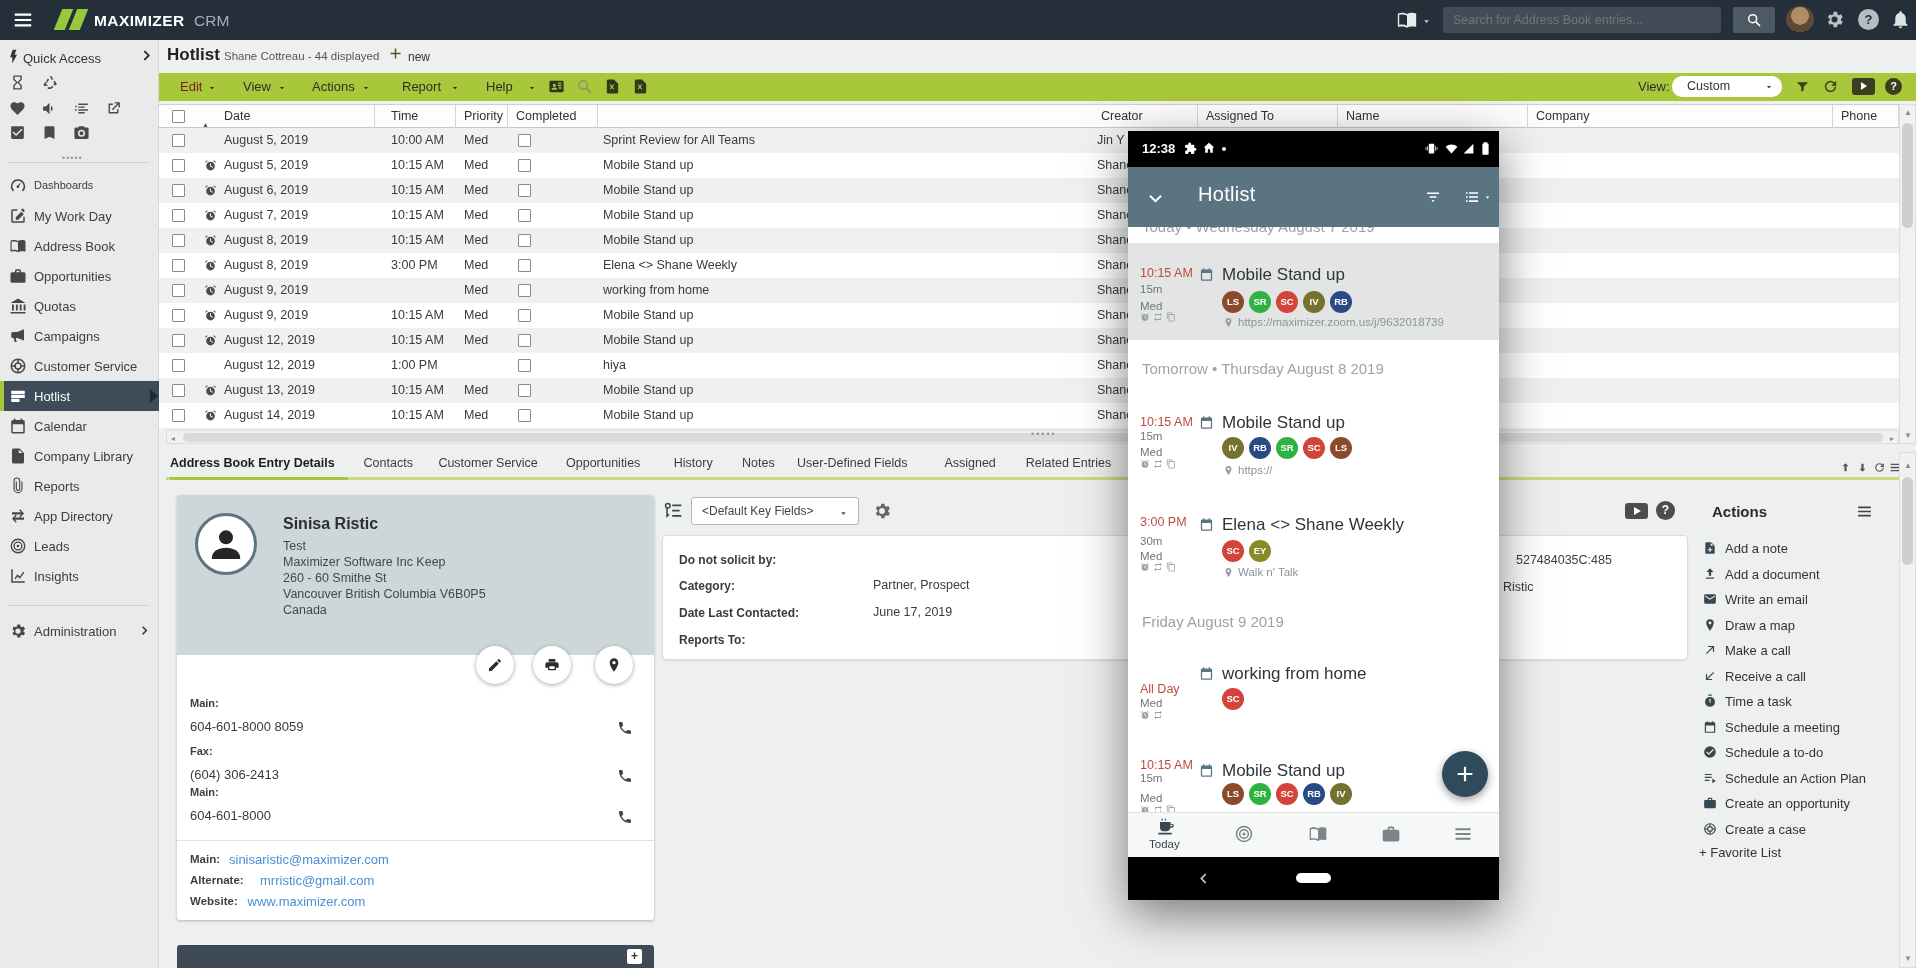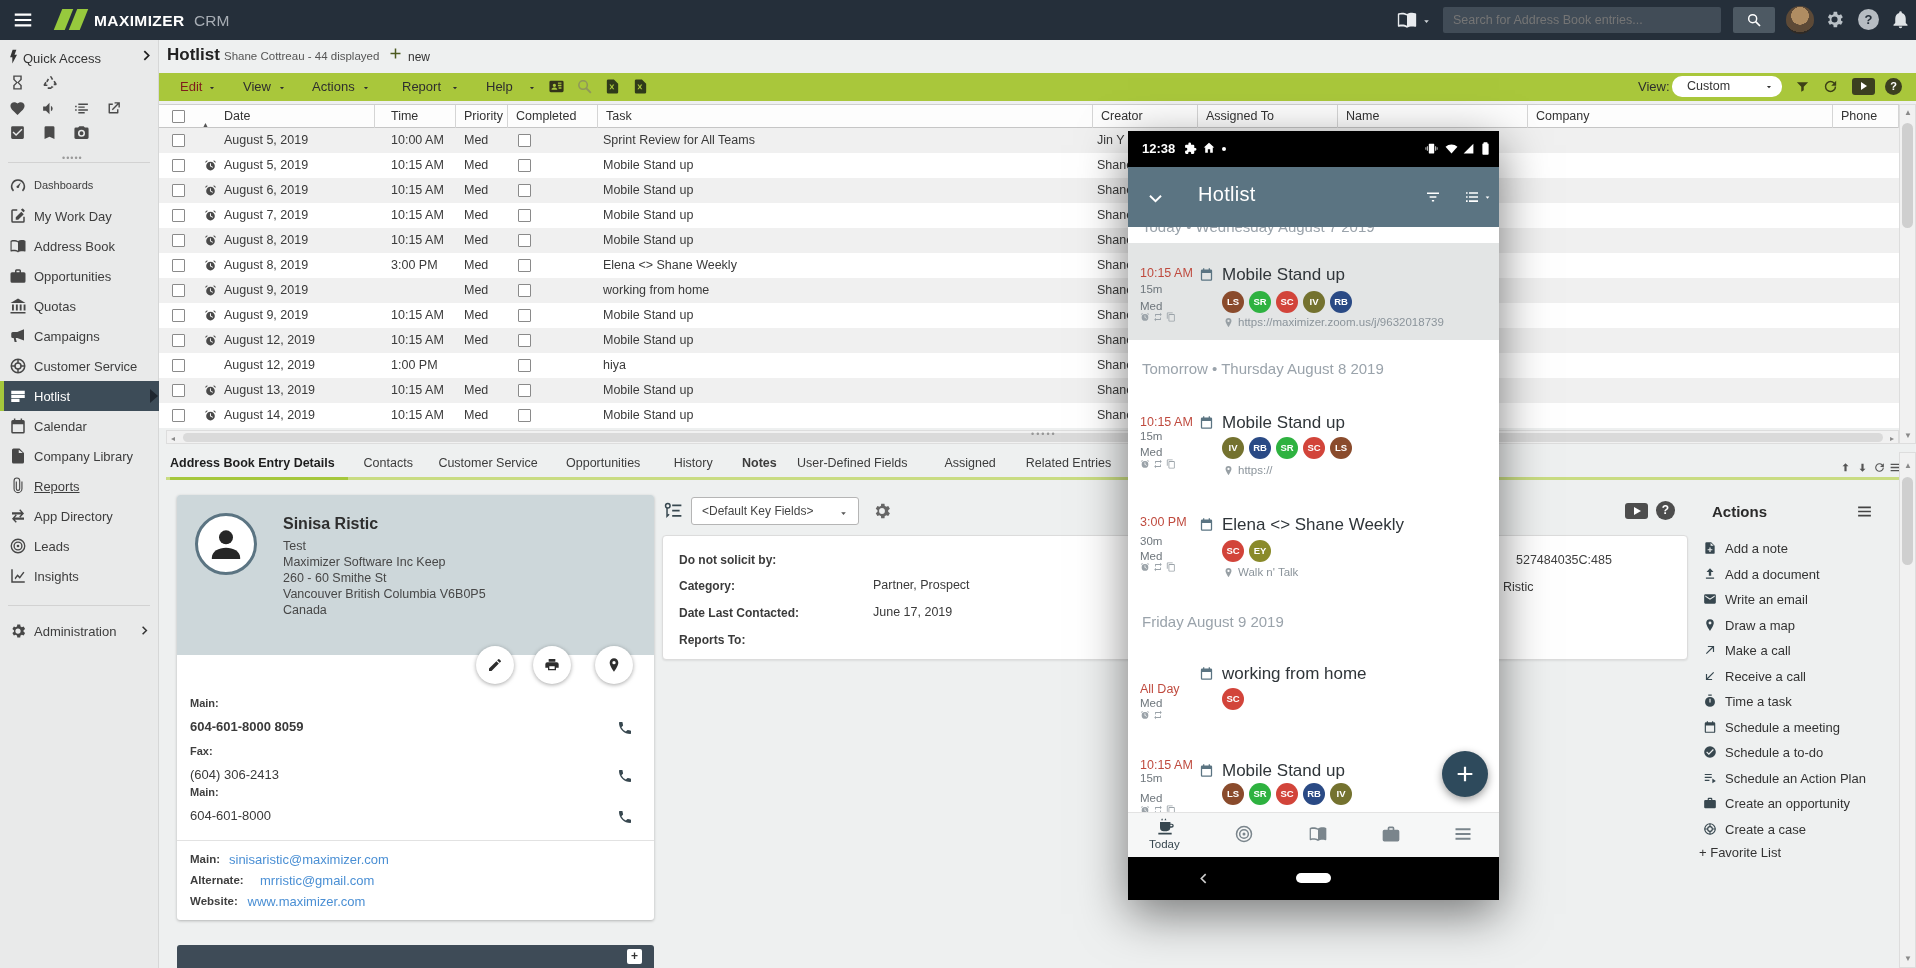--- a/index.html
+++ b/index.html
@@ -184,21 +184,21 @@
       <div class="nav-item" style="position: absolute; left: 0px; top: 401px; width: 170px; height: 30px; cursor: pointer;">
         <span style="position: absolute; left: 9px; top: 6px; color: rgb(71, 71, 71); line-height: 0;"><svg viewBox="0 0 24 24" width="18" height="18" style="fill: currentcolor;">
             <path d="M14 2H6a2 2 0 00-2 2v16a2 2 0 002 2h12a2 2 0 002-2V8zm-1 1.5L18.5 8H13z"></path>
           </svg></span>
         <span style="position: absolute; left: 34px; top: 8px; font-size: 13px; white-space: nowrap; color: rgb(61, 61, 61);">Company Library</span>
       </div>
       <div class="nav-item" style="position: absolute; left: 0px; top: 431px; width: 159px; height: 30px; cursor: pointer;">
         <span style="position: absolute; left: 9px; top: 6px; color: rgb(71, 71, 71); line-height: 0;"><svg viewBox="0 0 24 24" width="18" height="18" style="fill: currentcolor;">
             <path d="M16.5 6v9.5a4.5 4.5 0 01-9 0V5a3 3 0 016 0v10.5a1.5 1.5 0 01-3 0V6H9v9.5a3 3 0 006 0V5a4.5 4.5 0 00-9 0v10.5a6 6 0 0012 0V6z"></path>
           </svg></span>
-        <span style="position: absolute; left: 34px; top: 8px; font-size: 13px; white-space: nowrap; color: rgb(61, 61, 61); text-decoration: underline;">Reports</span>
+        <span style="position: absolute; left: 34px; top: 8px; font-size: 13px; white-space: nowrap; color: rgb(61, 61, 61);">Reports</span>
       </div>
       <div class="nav-item" style="position: absolute; left: 0px; top: 461px; width: 159px; height: 30px; cursor: pointer;">
         <span style="position: absolute; left: 9px; top: 6px; color: rgb(71, 71, 71); line-height: 0;"><svg viewBox="0 0 24 24" width="18" height="18" style="fill: currentcolor;">
             <path d="M4 7h12.2l-2.6-2.6L15 3l5 5.5-5 5.5-1.4-1.4 2.6-2.6H4zM20 17H7.8l2.6 2.6L9 21l-5-5.5L9 10l1.4 1.4-2.6 2.6H20z"></path>
           </svg></span>
         <span style="position: absolute; left: 34px; top: 8px; font-size: 13px; white-space: nowrap; color: rgb(61, 61, 61);">App Directory</span>
       </div>
       <div class="nav-item" style="position: absolute; left: 0px; top: 491px; width: 159px; height: 30px; cursor: pointer;">
         <span style="position: absolute; left: 9px; top: 6px; color: rgb(71, 71, 71); line-height: 0;"><svg viewBox="0 0 24 24" width="18" height="18" style="fill: currentcolor;">
             <circle cx="12" cy="12" r="9" fill="none" stroke="currentColor" stroke-width="1.8"></circle>
@@ -288,21 +288,20 @@
     </div>
     <div style="position: absolute; left: 1726px; top: 5px; width: 17px; height: 17px; border-radius: 50%; background: rgb(59, 63, 32); color: rgb(255, 255, 255); font-size: 11px; font-weight: bold; text-align: center; line-height: 17px; cursor: pointer;">?</div>
   </div>
 
 <div id="gridheader" class="abs">
     <div class="cb" style="position: absolute; left: 13px; top: 5px;"></div>
     <div class="hcell" style="position: absolute; left: 37px; width: 179px; padding-left: 28px; box-sizing: border-box;"><span style="position: absolute; left: 6px; top: 8px; font-size: 7px; color: rgb(85, 85, 85);">▲</span><span>Date</span></div>
     <div class="hcell" style="position: absolute; left: 216px; width: 81px; padding-left: 16px; box-sizing: border-box;"><span>Time</span></div>
     <div class="hcell" style="position: absolute; left: 297px; width: 52px; padding-left: 8px; box-sizing: border-box;"><span>Priority</span></div>
     <div class="hcell" style="position: absolute; left: 349px; width: 90px; padding-left: 8px; box-sizing: border-box;"><span>Completed</span></div>
-    <div class="hcell" style="position: absolute; left: 439px; width: 495px; padding-left: 8px; box-sizing: border-box;"><span>Task</span></div>
     <div class="hcell" style="position: absolute; left: 934px; width: 105px; padding-left: 8px; box-sizing: border-box;"><span>Creator</span></div>
     <div class="hcell" style="position: absolute; left: 1039px; width: 140px; padding-left: 8px; box-sizing: border-box;"><span>Assigned To</span></div>
     <div class="hcell" style="position: absolute; left: 1179px; width: 190px; padding-left: 8px; box-sizing: border-box;"><span>Name</span></div>
     <div class="hcell" style="position: absolute; left: 1369px; width: 305px; padding-left: 8px; box-sizing: border-box;"><span>Company</span></div>
     <div class="hcell" style="position: absolute; left: 1674px; width: 66px; padding-left: 8px; box-sizing: border-box;"><span>Phone</span></div>
   </div>
 <div id="gridbody">
     <div class="grow" style="position: absolute; left: 159px; top: 128px; width: 1740px; height: 25px; background: rgb(240, 240, 240);">
       <div class="cb" style="position: absolute; left: 13px; top: 6px;"></div>
       <span style="position: absolute; left: 65px; top: 0px; height: 25px; line-height: 25px; font-size: 12.5px; color: rgb(58, 58, 58); white-space: nowrap;">August 5, 2019</span>
@@ -455,21 +454,21 @@
   <span class="arr" style="left:4px;bottom:3px;">▼</span>
   <div class="thumb" style="left:2px;top:18px;width:11px;height:105px;"></div>
 </div>
 
 <div id="tabs" class="abs">
     <span class="tab active" style="position: absolute; left: 11px; top: 4px; font-size: 12.5px; white-space: nowrap; cursor: pointer; font-weight: bold; color: rgb(29, 29, 29);">Address Book Entry Details</span>
     <span class="tab" style="position: absolute; left: 204.6px; top: 4px; font-size: 12.5px; white-space: nowrap; cursor: pointer; color: rgb(60, 60, 60);">Contacts</span>
     <span class="tab" style="position: absolute; left: 279.4px; top: 4px; font-size: 12.5px; white-space: nowrap; cursor: pointer; color: rgb(60, 60, 60);">Customer Service</span>
     <span class="tab" style="position: absolute; left: 407px; top: 4px; font-size: 12.5px; white-space: nowrap; cursor: pointer; color: rgb(60, 60, 60);">Opportunities</span>
     <span class="tab" style="position: absolute; left: 514.8px; top: 4px; font-size: 12.5px; white-space: nowrap; cursor: pointer; color: rgb(60, 60, 60);">History</span>
-    <span class="tab" style="position: absolute; left: 583px; top: 4px; font-size: 12.5px; white-space: nowrap; cursor: pointer; color: rgb(60, 60, 60); font-weight: bold;">Notes</span>
+    <span class="tab" style="position: absolute; left: 583px; top: 4px; font-size: 12.5px; white-space: nowrap; cursor: pointer; color: rgb(60, 60, 60);">Notes</span>
     <span class="tab" style="position: absolute; left: 638px; top: 4px; font-size: 12.5px; white-space: nowrap; cursor: pointer; color: rgb(60, 60, 60);">User-Defined Fields</span>
     <span class="tab" style="position: absolute; left: 785.4px; top: 4px; font-size: 12.5px; white-space: nowrap; cursor: pointer; color: rgb(60, 60, 60);">Assigned</span>
     <span class="tab" style="position: absolute; left: 866.8px; top: 4px; font-size: 12.5px; white-space: nowrap; cursor: pointer; color: rgb(60, 60, 60);">Related Entries</span>
     <span class="tab" style="position: absolute; left: 987.8px; top: 4px; font-size: 12.5px; white-space: nowrap; cursor: pointer; color: rgb(60, 60, 60);">Activities</span>
   </div>
 <div class="abs" style="left:166px;top:477px;width:1733px;height:3px;background:#c9dc82;"></div>
 <div id="tab-active-line" class="abs" style="left:170px;top:477px;width:178px;height:3px;background:#a5c73c;"></div>
 
 <div class="abs" style="left:159px;top:480px;width:1740px;height:488px;background:#eef0f0;"></div>
 
@@ -507,21 +506,21 @@
     </div>
   <div class="circle-btn" style="left:418px;top:151px;">
       <span id="btn-pin" class="ic" style="left:11px;top:11px;color:#2d2d2d;">
         <svg viewBox="0 0 24 24" width="16" height="16">
           <path d="M12 2a6.5 6.5 0 00-6.5 6.5C5.5 13 12 22 12 22s6.5-9 6.5-13.5A6.5 6.5 0 0012 2zm0 9a2.5 2.5 0 112.5-2.5A2.5 2.5 0 0112 11z"></path>
         </svg>
       </span>
     </div>
   <div id="card-phones">
       <span style="position: absolute; left: 13px; top: 202px; font-size: 11px; font-weight: bold; color: rgb(63, 63, 63);">Main:</span>
-      <span style="position: absolute; left: 13px; top: 224px; font-size: 13px; color: rgb(58, 58, 58); font-weight: bold;">604-601-8000 8059</span>
+      <span style="position: absolute; left: 13px; top: 224px; font-size: 13px; color: rgb(58, 58, 58);">604-601-8000 8059</span>
       <span style="position: absolute; left: 440px; top: 225px; color: rgb(55, 71, 79); cursor: pointer; line-height: 0;"><svg viewBox="0 0 24 24" width="16" height="16" style="fill: currentcolor;">
           <path d="M6.6 10.8a15.5 15.5 0 006.6 6.6l2.2-2.2a1 1 0 011-.2 11.4 11.4 0 003.6.6 1 1 0 011 1V20a1 1 0 01-1 1A17 17 0 013 4a1 1 0 011-1h3.5a1 1 0 011 1 11.4 11.4 0 00.6 3.6 1 1 0 01-.2 1z"></path>
         </svg></span>
       <span style="position: absolute; left: 13px; top: 250px; font-size: 11px; font-weight: bold; color: rgb(63, 63, 63);">Fax:</span>
       <span style="position: absolute; left: 13px; top: 272px; font-size: 13px; color: rgb(58, 58, 58);">(604) 306-2413</span>
       <span style="position: absolute; left: 440px; top: 273px; color: rgb(55, 71, 79); cursor: pointer; line-height: 0;"><svg viewBox="0 0 24 24" width="16" height="16" style="fill: currentcolor;">
           <path d="M6.6 10.8a15.5 15.5 0 006.6 6.6l2.2-2.2a1 1 0 011-.2 11.4 11.4 0 003.6.6 1 1 0 011 1V20a1 1 0 01-1 1A17 17 0 013 4a1 1 0 011-1h3.5a1 1 0 011 1 11.4 11.4 0 00.6 3.6 1 1 0 01-.2 1z"></path>
         </svg></span>
       <span style="position: absolute; left: 13px; top: 291px; font-size: 11px; font-weight: bold; color: rgb(63, 63, 63);">Main:</span>
       <span style="position: absolute; left: 13px; top: 313px; font-size: 13px; color: rgb(58, 58, 58);">604-601-8000</span>

